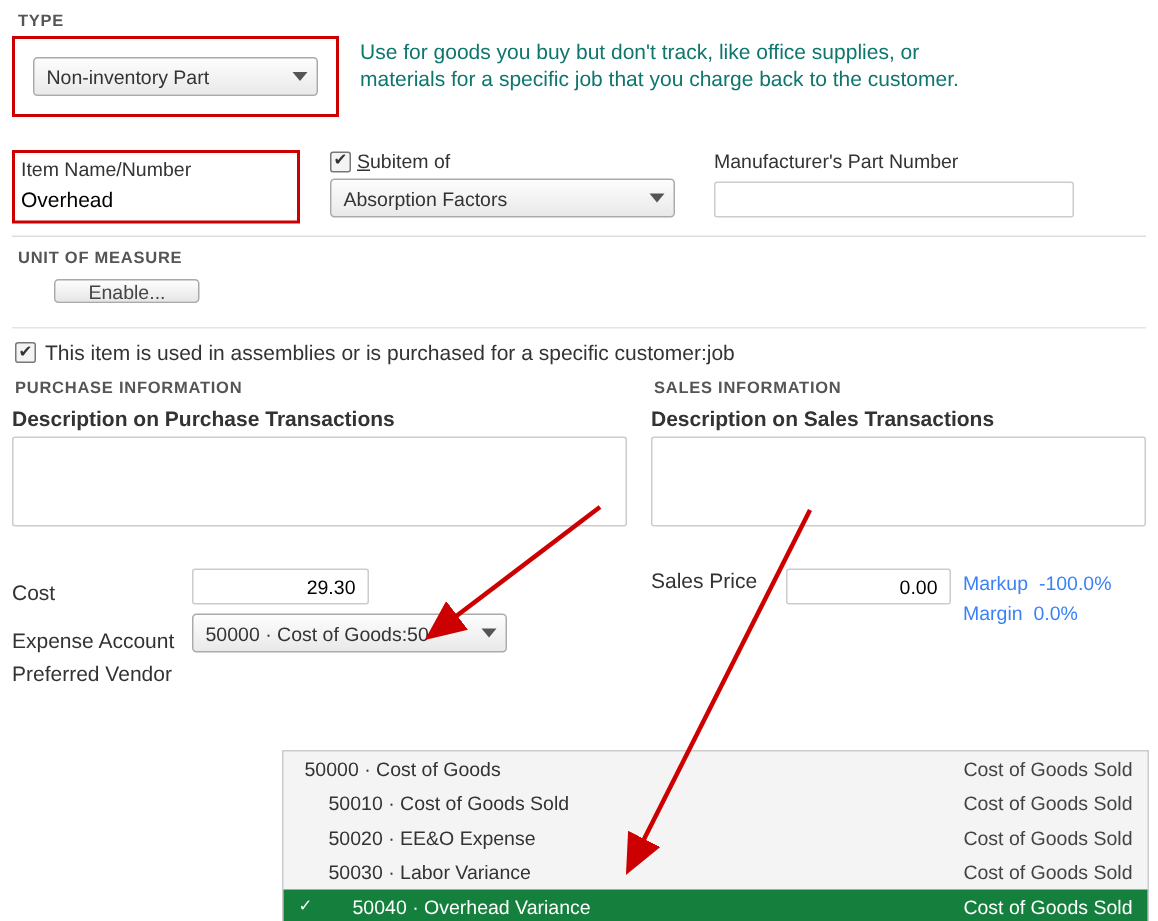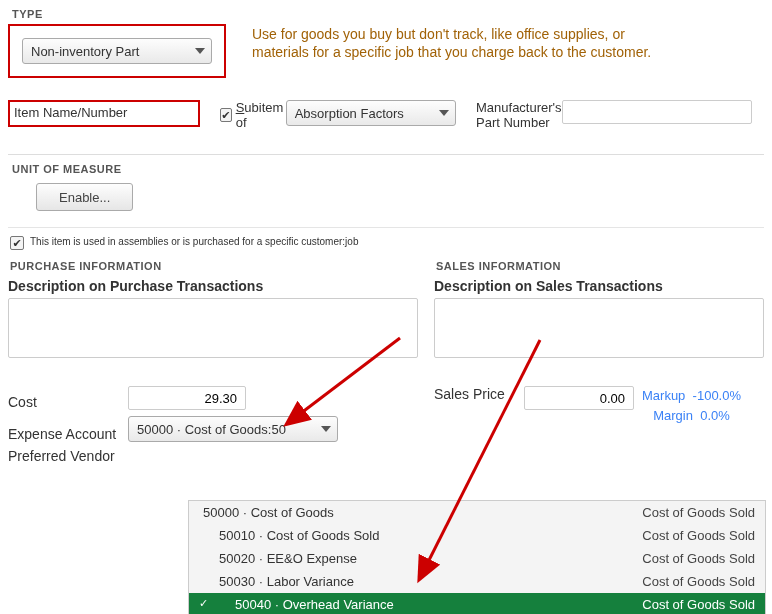--- a/index.html
+++ b/index.html
@@ -45,26 +45,25 @@
     border-top: 6px solid #555;
     margin-left: 10px;
   }
   .type-select { width: 190px; }
   .subitem-select { width: 230px; }
   .expense-select { width: 210px; }
   .highlight-red { border: 2px solid #c00; }
   .desc-text {
     font-size: 14px;
     line-height: 1.25;
-    color: #a16207;
+    color: #0f766e;
     max-width: 430px;
     padding-top: 2px;
-    margin-left: 12px;
-  }
-  .field-col { display: flex; flex-direction: row; }
+  }
+  .field-col { display: flex; flex-direction: column; }
   .field-label { font-size: 13px; color: #333; margin-bottom: 2px; }
   .text-input {
     border: 1px solid #ccc;
     border-radius: 2px;
     height: 24px;
     padding: 0 6px;
     font-size: 13px;
     background: #fff;
   }
   .name-input { width: 175px; }
@@ -89,30 +88,30 @@
     margin-top: 8px;
     padding: 4px 0 10px 4px;
   }
   .btn {
     display: inline-flex;
     align-items: center;
     justify-content: center;
     background: linear-gradient(#fdfdfd, #e6e6e6);
     border: 1px solid #aaa;
     border-radius: 3px;
-    height: 28px;
+    height: 16px;
     padding: 0 22px;
     font-size: 13px;
     cursor: pointer;
     color: #444;
   }
   .divider { border-top: 1px solid #e5e5e5; margin: 6px 0 8px 0; }
   .assembly-row {
-    display: flex; gap: 6px;
-    font-size: 10px; margin: 4px 0 6px 2px;
+    display: flex; align-items: center; gap: 6px;
+    font-size: 14px; margin: 4px 0 6px 2px;
   }
   .two-col { display: flex; gap: 16px; }
   .col { flex: 1; }
   .col-header {
     font-size: 11px;
     font-weight: bold;
     color: #555;
     letter-spacing: 0.5px;
     margin: 4px 0 6px 2px;
   }
@@ -191,34 +190,35 @@
         <span class="caret"></span>
       </div>
     </div>
     <div class="desc-text">Use for goods you buy but don't track, like office supplies, or materials for a specific job that you charge back to the customer.</div>
   </div>
 
   <div class="row" style="gap:20px; margin-top:22px; align-items:flex-start;">
     <div class="highlight-red" style="padding:3px 4px 3px 4px;">
       <div class="field-col" style="width:180px;">
         <span class="field-label">Item Name/Number</span>
+        <input class="text-input name-input" style="border: none; background: rgb(255, 255, 255); height: 22px; padding: 0px; font-size: 14px;" value="Overhead">
       </div>
     </div>
     <div class="field-col" style="width:236px;">
       <div class="checkbox-wrap" style="margin-bottom:4px;">
         <span class="chk checked"></span>
         <span><span class="underline">S</span><span>ubitem of</span></span>
       </div>
       <div class="select-box subitem-select">
         <span>Absorption Factors</span>
         <span class="caret"></span>
       </div>
     </div>
     <div class="field-col" style="width:250px;">
-      <span class="field-label" style="margin-bottom:16px;">Manufacturer's Part Number</span>
+      <span class="field-label" style="margin-bottom:6px;">Manufacturer's Part Number</span>
       <input class="text-input mfr-input" value="" style="">
     </div>
   </div>
 
   <div class="uom-box">
     <div class="section-label" style="margin-left:0;">UNIT OF MEASURE</div>
     <div style="padding-left:24px; padding-top:4px;">
       <div class="btn">Enable...</div>
     </div>
   </div>
@@ -255,21 +255,21 @@
     <div class="col" style="flex:1;">
       <div class="col-header">SALES INFORMATION</div>
       <div class="desc-label">Description on Sales Transactions</div>
       <div class="textarea"></div>
 
       <div class="form-row" style="margin-top:28px; align-items:flex-start;">
         <span class="lbl" style="width:90px;">Sales Price</span>
         <input class="num-input" style="width: 110px;" value="0.00">
         <div class="markup-col">
           <div><span>Markup</span>&nbsp;&nbsp;<span>-100.0%</span></div>
-          <div style="text-align:center;"><span>Margin</span>&nbsp;&nbsp;<span>0.0%</span></div>
+          <div style="text-align:left;"><span>Margin</span>&nbsp;&nbsp;<span>0.0%</span></div>
         </div>
       </div>
     </div>
   </div>
 </div>
 
 <div class="dropdown-list" id="dropdown-list">
     <div class="item">
       <span class="code">50000 · Cost of Goods</span>
       <span class="type">Cost of Goods Sold</span>

